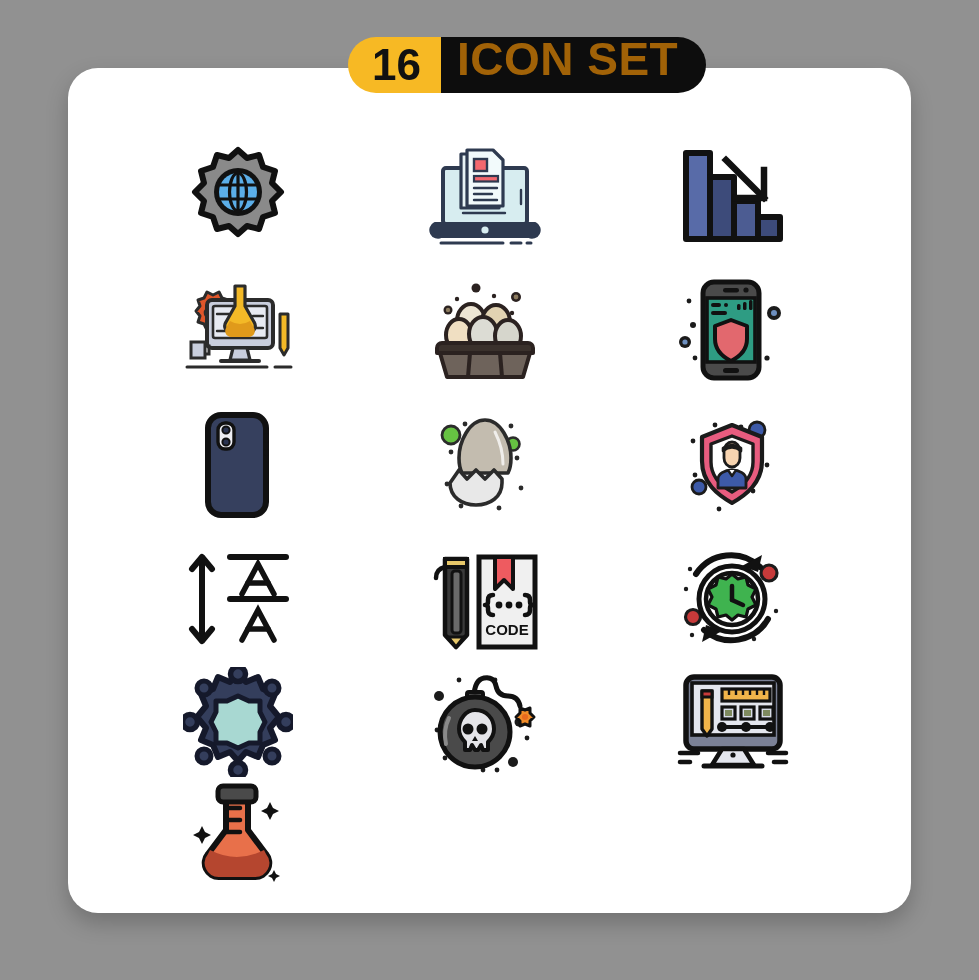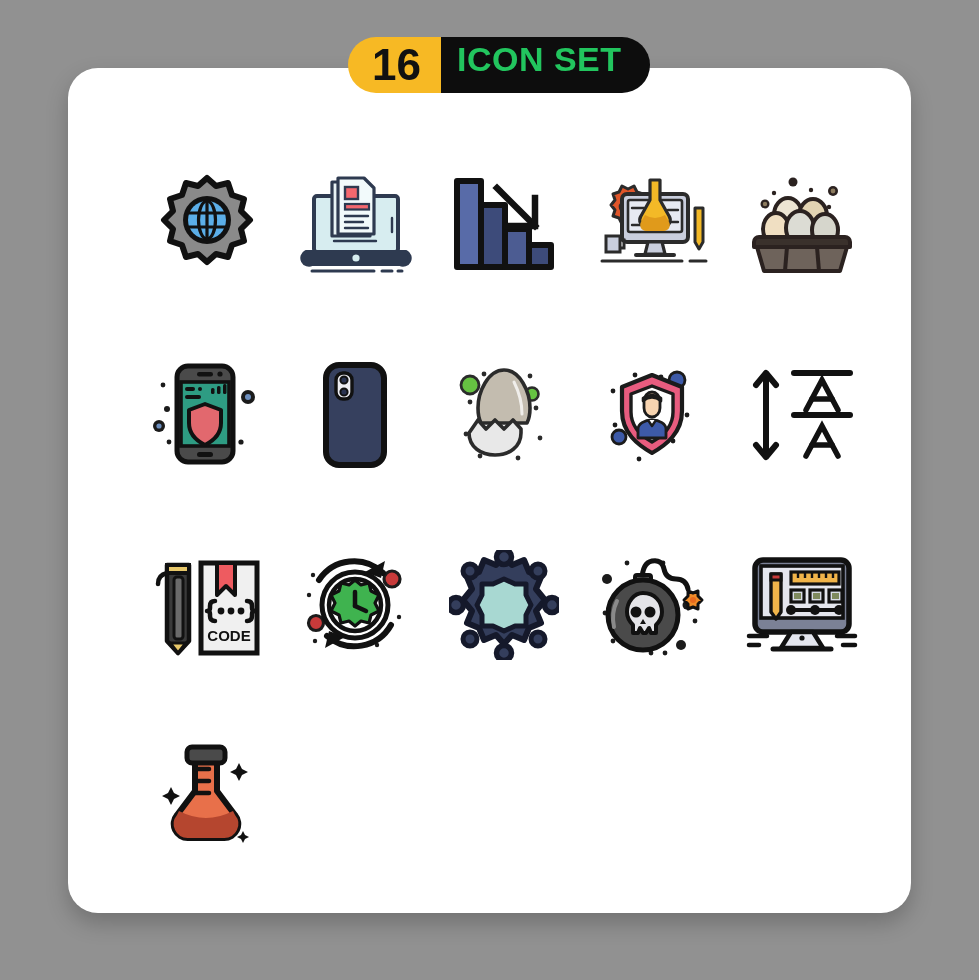--- a/index.html
+++ b/index.html
@@ -53,40 +53,40 @@
     font-weight: bold;
     display: flex;
     align-items: center;
     justify-content: center;
     padding: 0 20px 0 24px;
     letter-spacing: 0px;
     line-height: 1;
   }
   #badge .title {
     background: #0D0D0D;
-    color: #22c55e;
-    font-size: 34px;
+    color: #a16207;
+    font-size: 46px;
     font-weight: bold;
     display: flex;
     align-items: center;
     justify-content: center;
     padding: 0 28px 12px 16px;
     letter-spacing: 0.5px;
     line-height: 1;
   }
 
   
   #grid {
     position: absolute;
-    left: 133px;
+    left: 114px;
     top: 130px;
     width: 743px;
     height: 760px;
     display: grid;
-    grid-template-columns: repeat(5, 1fr);
+    grid-template-columns: repeat(3, 1fr);
     grid-template-rows: repeat(4, 1fr);
   }
   .cell {
     display: flex;
     align-items: center;
     justify-content: center;
   }
   .cell svg {
     display: block;
   }

